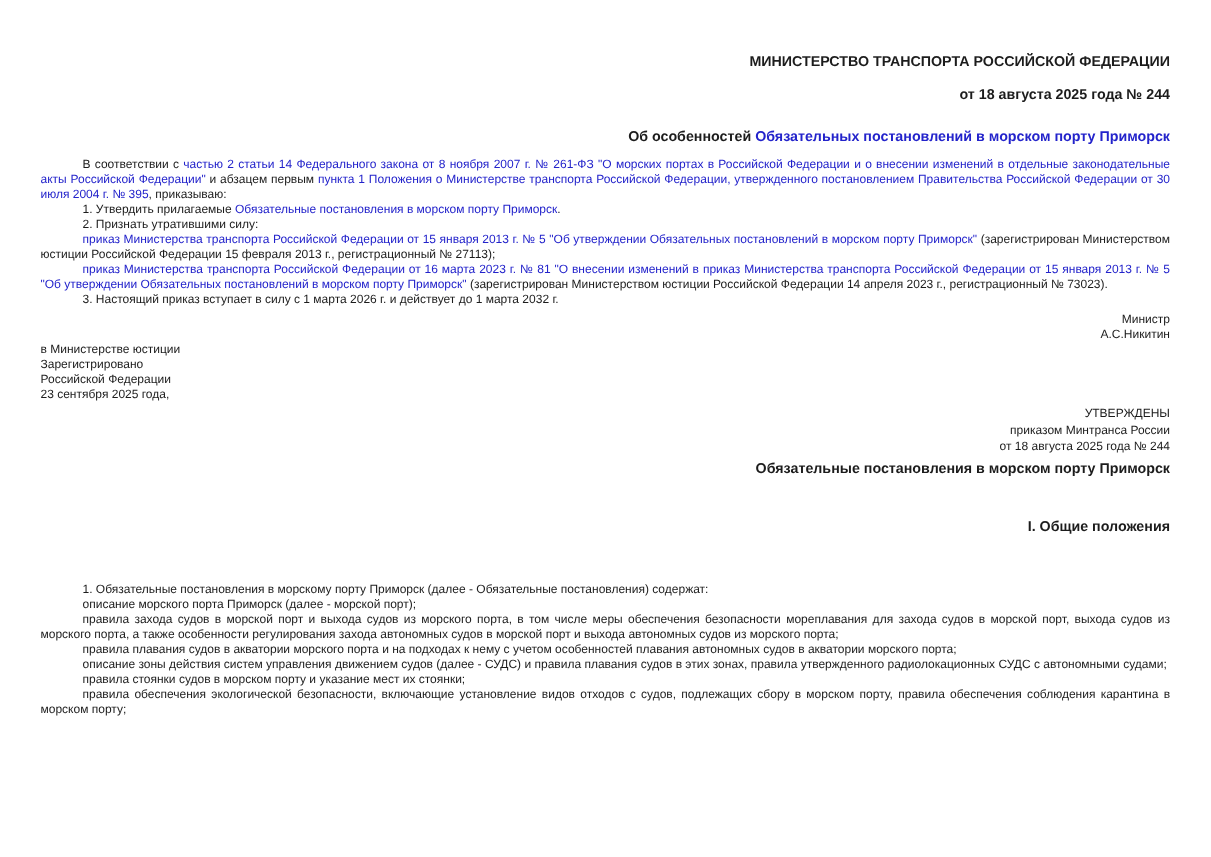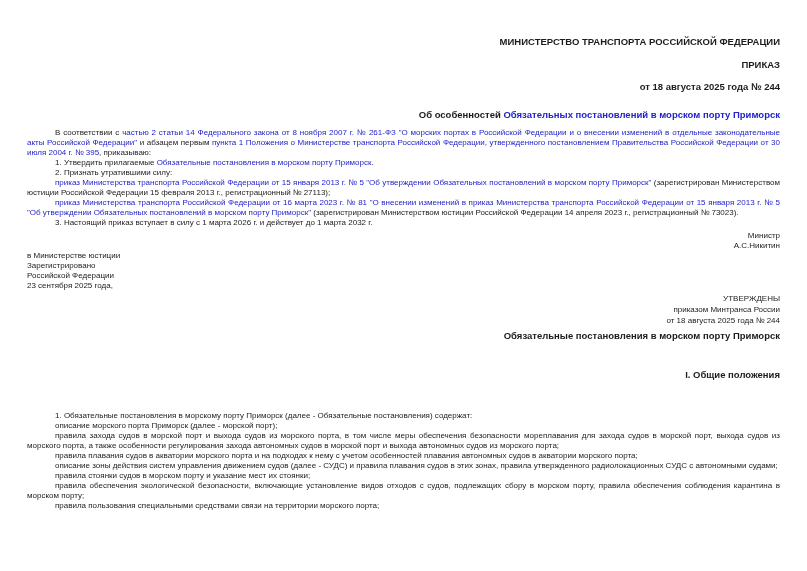--- a/index.html
+++ b/index.html
@@ -36,21 +36,20 @@
   .reg-title { margin-top: 4px; font-size: 9.5px; line-height: 11px; }
   .chapter { margin-top: 28px; font-size: 9.5px; line-height: 11px; }
   .general { margin-top: 31px; }
 </style>
 </head>
 <body>
 
 <div class="doc">
 
   <div class="hdr center">МИНИСТЕРСТВО ТРАНСПОРТА РОССИЙСКОЙ ФЕДЕРАЦИИ</div>
-  <div class="hdr hdr-type center">ПРИКАЗ</div>
   <div class="hdr hdr-date center">от 18 августа 2025 года № 244</div>
   <div class="hdr hdr-subject center subject"><span class="plain">Об особенностей </span><span class="link">Обязательных постановлений в морском порту Приморск</span></div>
 
   <div class="order-body">
     <p class="p"><span class="plain">В соответствии с </span><span class="link">частью 2 статьи 14 Федерального закона от 8 ноября 2007 г. № 261-ФЗ "О морских портах в Российской Федерации и о внесении изменений в отдельные законодательные акты Российской Федерации"</span><span class="plain"> и абзацем первым </span><span class="link">пункта 1 Положения о Министерстве транспорта Российской Федерации, утвержденного постановлением Правительства Российской Федерации от 30 июля 2004 г. № 395</span><span class="plain">, приказываю:</span></p>
     <p class="p"><span class="plain">1. Утвердить прилагаемые </span><span class="link">Обязательные постановления в морском порту Приморск</span><span class="plain">.</span></p>
     <p class="p"><span class="plain">2. Признать утратившими силу:</span></p>
     <p class="p"><span class="link">приказ Министерства транспорта Российской Федерации от 15 января 2013 г. № 5 "Об утверждении Обязательных постановлений в морском порту Приморск"</span><span class="plain"> (зарегистрирован Министерством юстиции Российской Федерации 15 февраля 2013 г., регистрационный № 27113);</span></p>
     <p class="p"><span class="link">приказ Министерства транспорта Российской Федерации от 16 марта 2023 г. № 81 "О внесении изменений в приказ Министерства транспорта Российской Федерации от 15 января 2013 г. № 5 "Об утверждении Обязательных постановлений в морском порту Приморск"</span><span class="plain"> (зарегистрирован Министерством юстиции Российской Федерации 14 апреля 2023 г., регистрационный № 73023).</span></p>
     <p class="p"><span class="plain">3. Настоящий приказ вступает в силу с 1 марта 2026 г. и действует до 1 марта 2032 г.</span></p>
@@ -78,16 +77,15 @@
   <div class="chapter center bold">I. Общие положения</div>
 
   <div class="general">
     <p class="p">1. Обязательные постановления в морскому порту Приморск (далее - Обязательные постановления) содержат:</p>
     <p class="p">описание морского порта Приморск (далее - морской порт);</p>
     <p class="p">правила захода судов в морской порт и выхода судов из морского порта, в том числе меры обеспечения безопасности мореплавания для захода судов в морской порт, выхода судов из морского порта, а также особенности регулирования захода автономных судов в морской порт и выхода автономных судов из морского порта;</p>
     <p class="p">правила плавания судов в акватории морского порта и на подходах к нему с учетом особенностей плавания автономных судов в акватории морского порта;</p>
     <p class="p">описание зоны действия систем управления движением судов (далее - СУДС) и правила плавания судов в этих зонах, правила утвержденного радиолокационных СУДС с автономными судами;</p>
     <p class="p">правила стоянки судов в морском порту и указание мест их стоянки;</p>
     <p class="p">правила обеспечения экологической безопасности, включающие установление видов отходов с судов, подлежащих сбору в морском порту, правила обеспечения соблюдения карантина в морском порту;</p>
-    <p class="p">правила пользования специальными средствами связи на территории морского порта;</p>
   </div>
 
 </div>
 
 </body></html>

